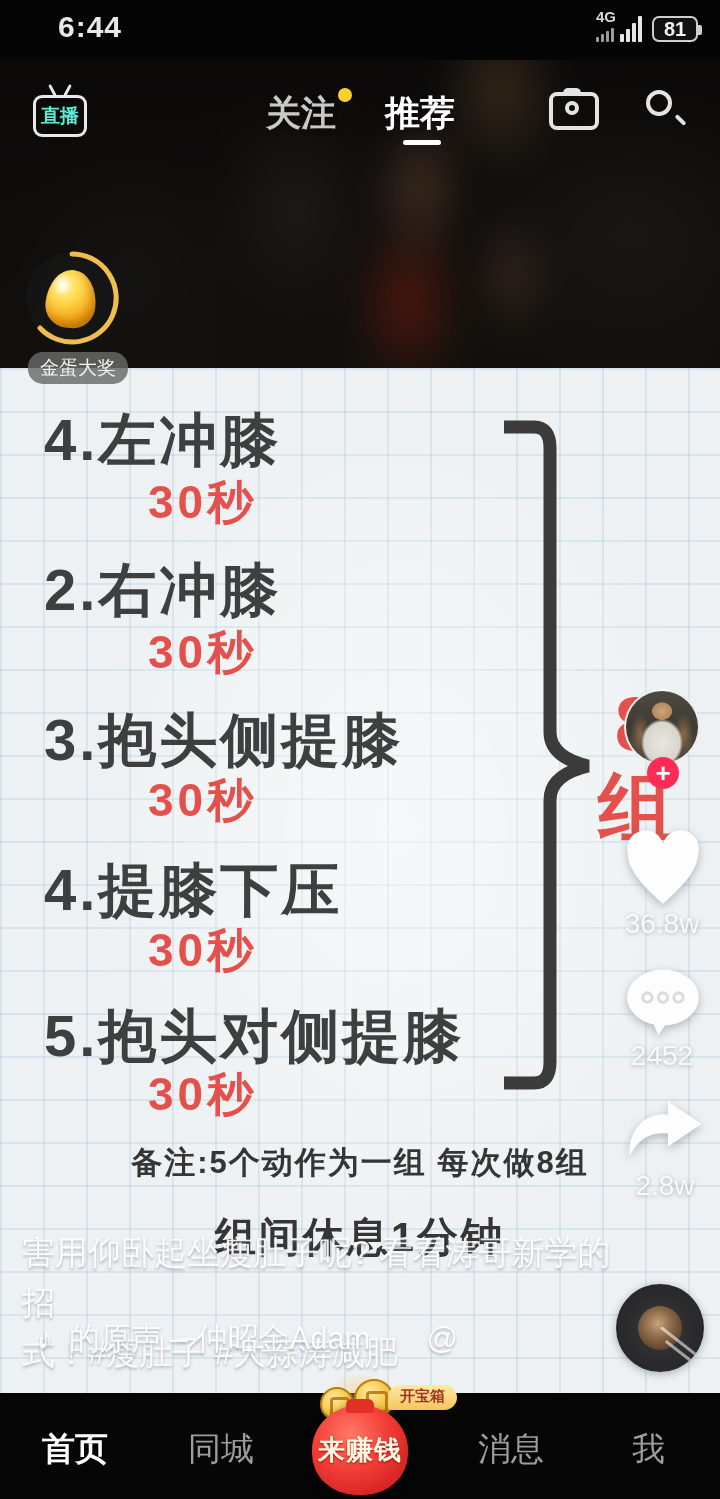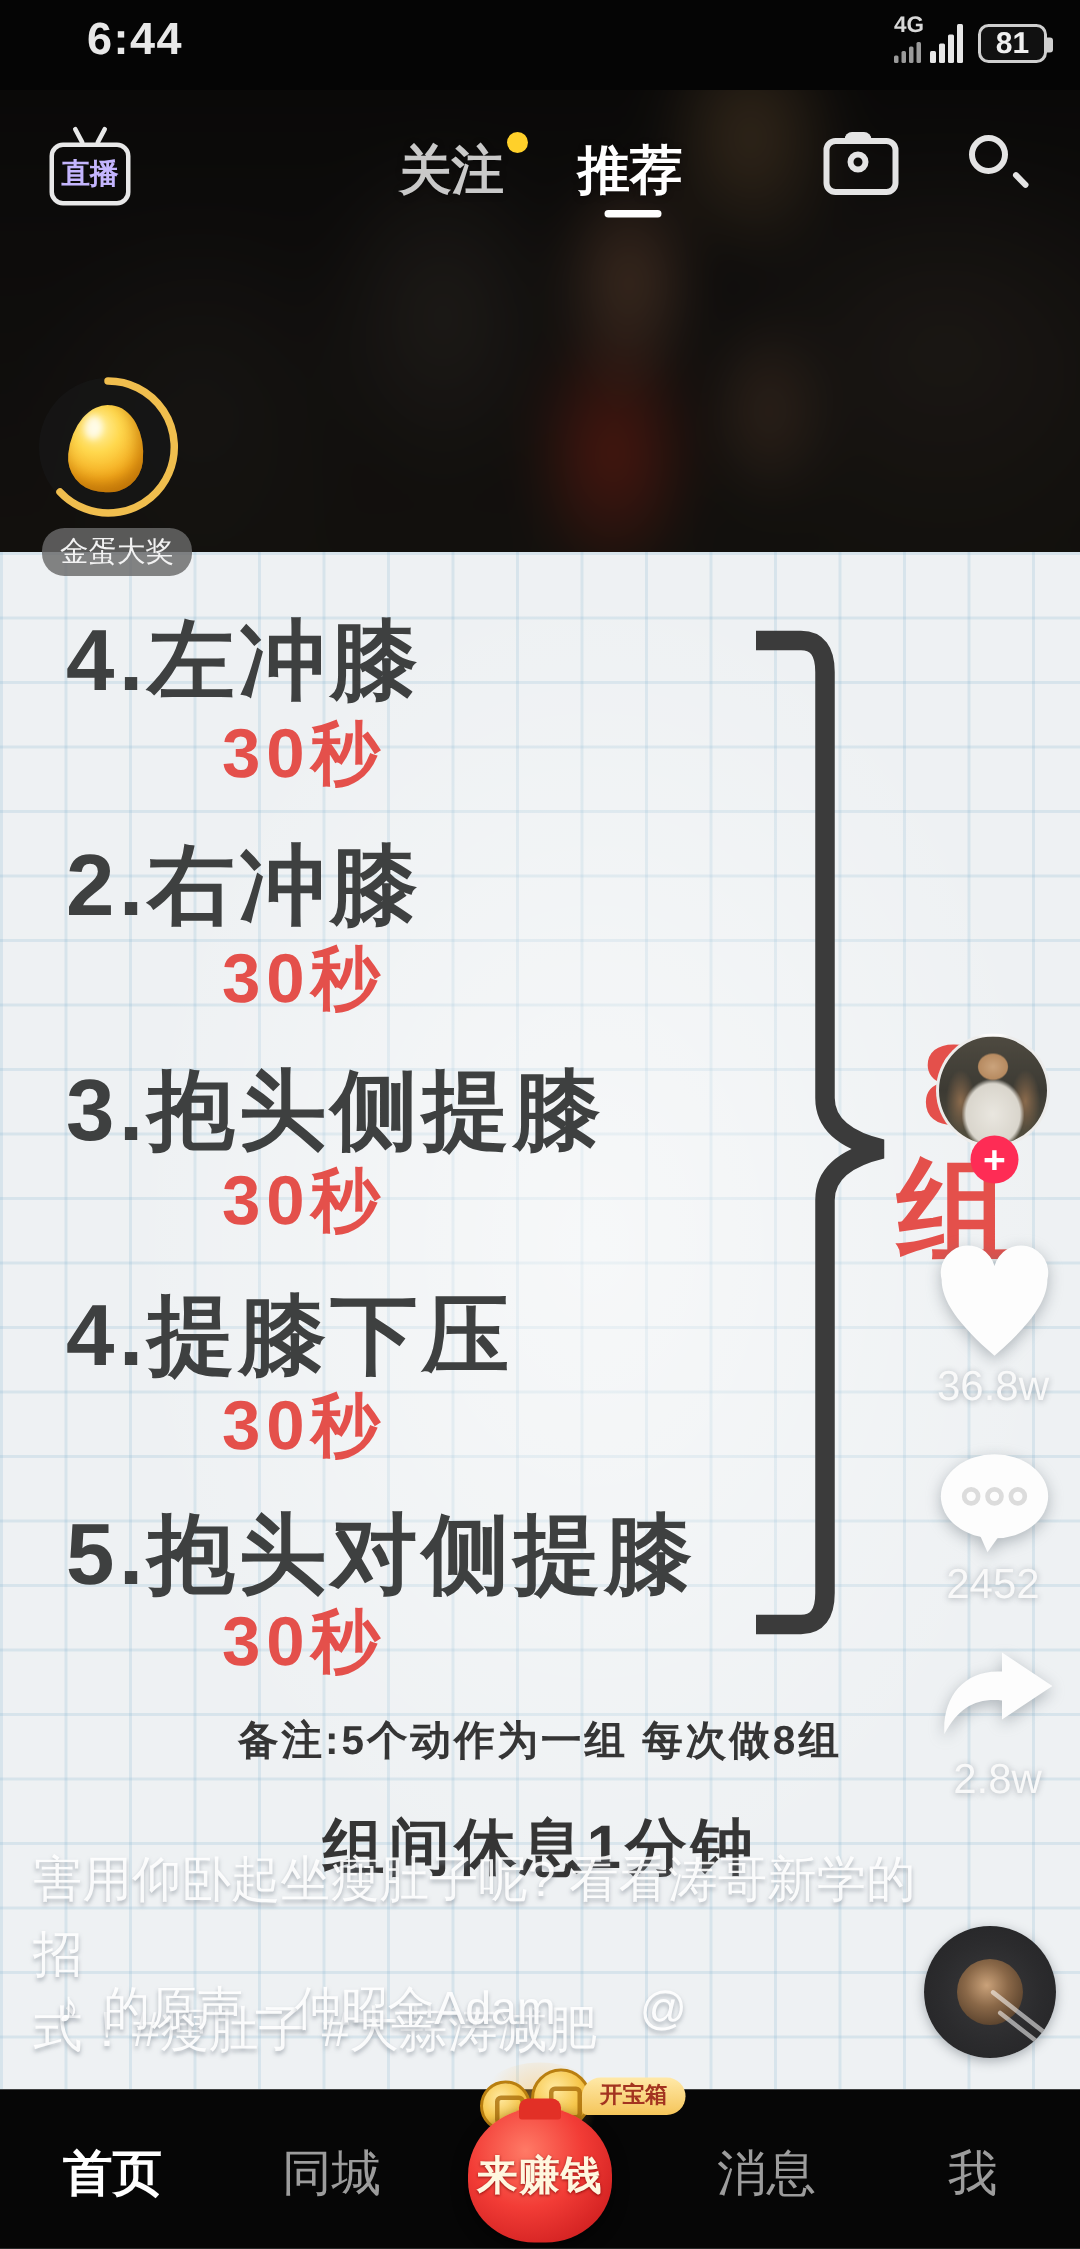--- a/index.html
+++ b/index.html
@@ -34,21 +34,21 @@
       linear-gradient(180deg,#100f0e 0%,#1c1917 55%,#242019 100%);}
   .video .dim{position:absolute;inset:0;background:rgba(0,0,0,.45);}
   
   .topnav{position:absolute;top:82px;left:0;width:720px;height:70px;z-index:45;color:#fff;}
   .live-btn{position:absolute;left:33px;top:2px;width:58px;height:56px;}
   .live-btn .ant{position:absolute;left:14px;top:0;width:26px;height:12px;}
   .live-btn .ant i{position:absolute;top:0;width:3px;height:13px;background:#e8e8e8;border-radius:2px;}
   .live-btn .ant i.l{left:4px;transform:rotate(-28deg);}
   .live-btn .ant i.r{right:4px;transform:rotate(28deg);}
   .live-btn .tv{position:absolute;left:0;top:11px;width:54px;height:42px;border:3px solid #e8e8e8;border-radius:9px;
-    display:flex;align-items:center;justify-content:center;font-size:19px;font-weight:bold;color:#c4b5fd;letter-spacing:0;}
+    display:flex;align-items:center;justify-content:center;font-size:19px;font-weight:bold;color:#5eead4;letter-spacing:0;}
   .tab{position:absolute;top:8px;font-size:35px;text-shadow:0 1px 5px rgba(0,0,0,.4);}
   .tab.follow{left:266px;color:rgba(255,255,255,.78);font-weight:600;}
   .tab.follow .dot{position:absolute;right:-16px;top:-2px;width:14px;height:14px;border-radius:50%;background:#ffd02a;}
   .tab.recommend{left:385px;color:#fff;font-weight:bold;}
   .tab-underline{position:absolute;left:403px;top:58px;width:38px;height:5px;border-radius:3px;background:#fff;}
   .cam{position:absolute;left:549px;top:6px;width:50px;height:42px;}
   .cam .body{position:absolute;inset:4px 0 0 0;border:4px solid #e4e4e4;border-radius:8px;}
   .cam .lens{position:absolute;left:16px;top:13px;width:14px;height:14px;border:4px solid #e4e4e4;border-radius:50%;}
   .cam .hump{position:absolute;left:14px;top:0px;width:18px;height:8px;border:4px solid #e4e4e4;border-bottom:none;border-radius:5px 5px 0 0;}
   .search{position:absolute;left:642px;top:4px;width:46px;height:46px;}
@@ -70,21 +70,21 @@
     background-color:#eef1f3;
     background-image:
       linear-gradient(rgba(125,175,205,.20) 2px, transparent 2px),
       linear-gradient(90deg, rgba(125,175,205,.20) 2px, transparent 2px);
     background-size:43px 43px;}
   .paper .sheen{position:absolute;inset:0;background:radial-gradient(420px 600px at 55% 45%, rgba(255,255,255,.5), transparent 75%);}
   .w-item{position:absolute;left:44px;}
   .w-title{font-size:58px;font-weight:bold;color:#3e4040;letter-spacing:3px;white-space:nowrap;}
   .w-dur{position:absolute;left:104px;font-size:46px;font-weight:bold;letter-spacing:4px;white-space:nowrap;}
   .note{position:absolute;left:70px;top:1142px;width:580px;text-align:center;color:#353535;font-weight:bold;}
-  .note .l1{font-size:27px;letter-spacing:2px;white-space:nowrap;text-align:center;}
+  .note .l1{font-size:31px;letter-spacing:2px;white-space:nowrap;text-align:center;}
   .note .l2{font-size:41px;letter-spacing:3px;margin-top:26px;}
   .sets{position:absolute;left:596px;top:682px;width:80px;text-align:center;font-weight:bold;line-height:84px;font-size:76px;z-index:1;}
   
   .rail{position:absolute;left:0;top:0;width:720px;height:100%;z-index:20;pointer-events:none;}
   .rail >*{pointer-events:auto;}
   .avatar{position:absolute;left:624px;top:689px;width:76px;height:76px;border-radius:50%;border:2px solid rgba(255,255,255,.9);
     overflow:hidden;z-index:2;
     background:
       radial-gradient(16px 14px at 50% 28%, #caa37c 0%, #b68a60 60%, transparent 65%),
       radial-gradient(30px 34px at 50% 72%, #e9e6df 0%, #d9d5cc 60%, transparent 70%),

